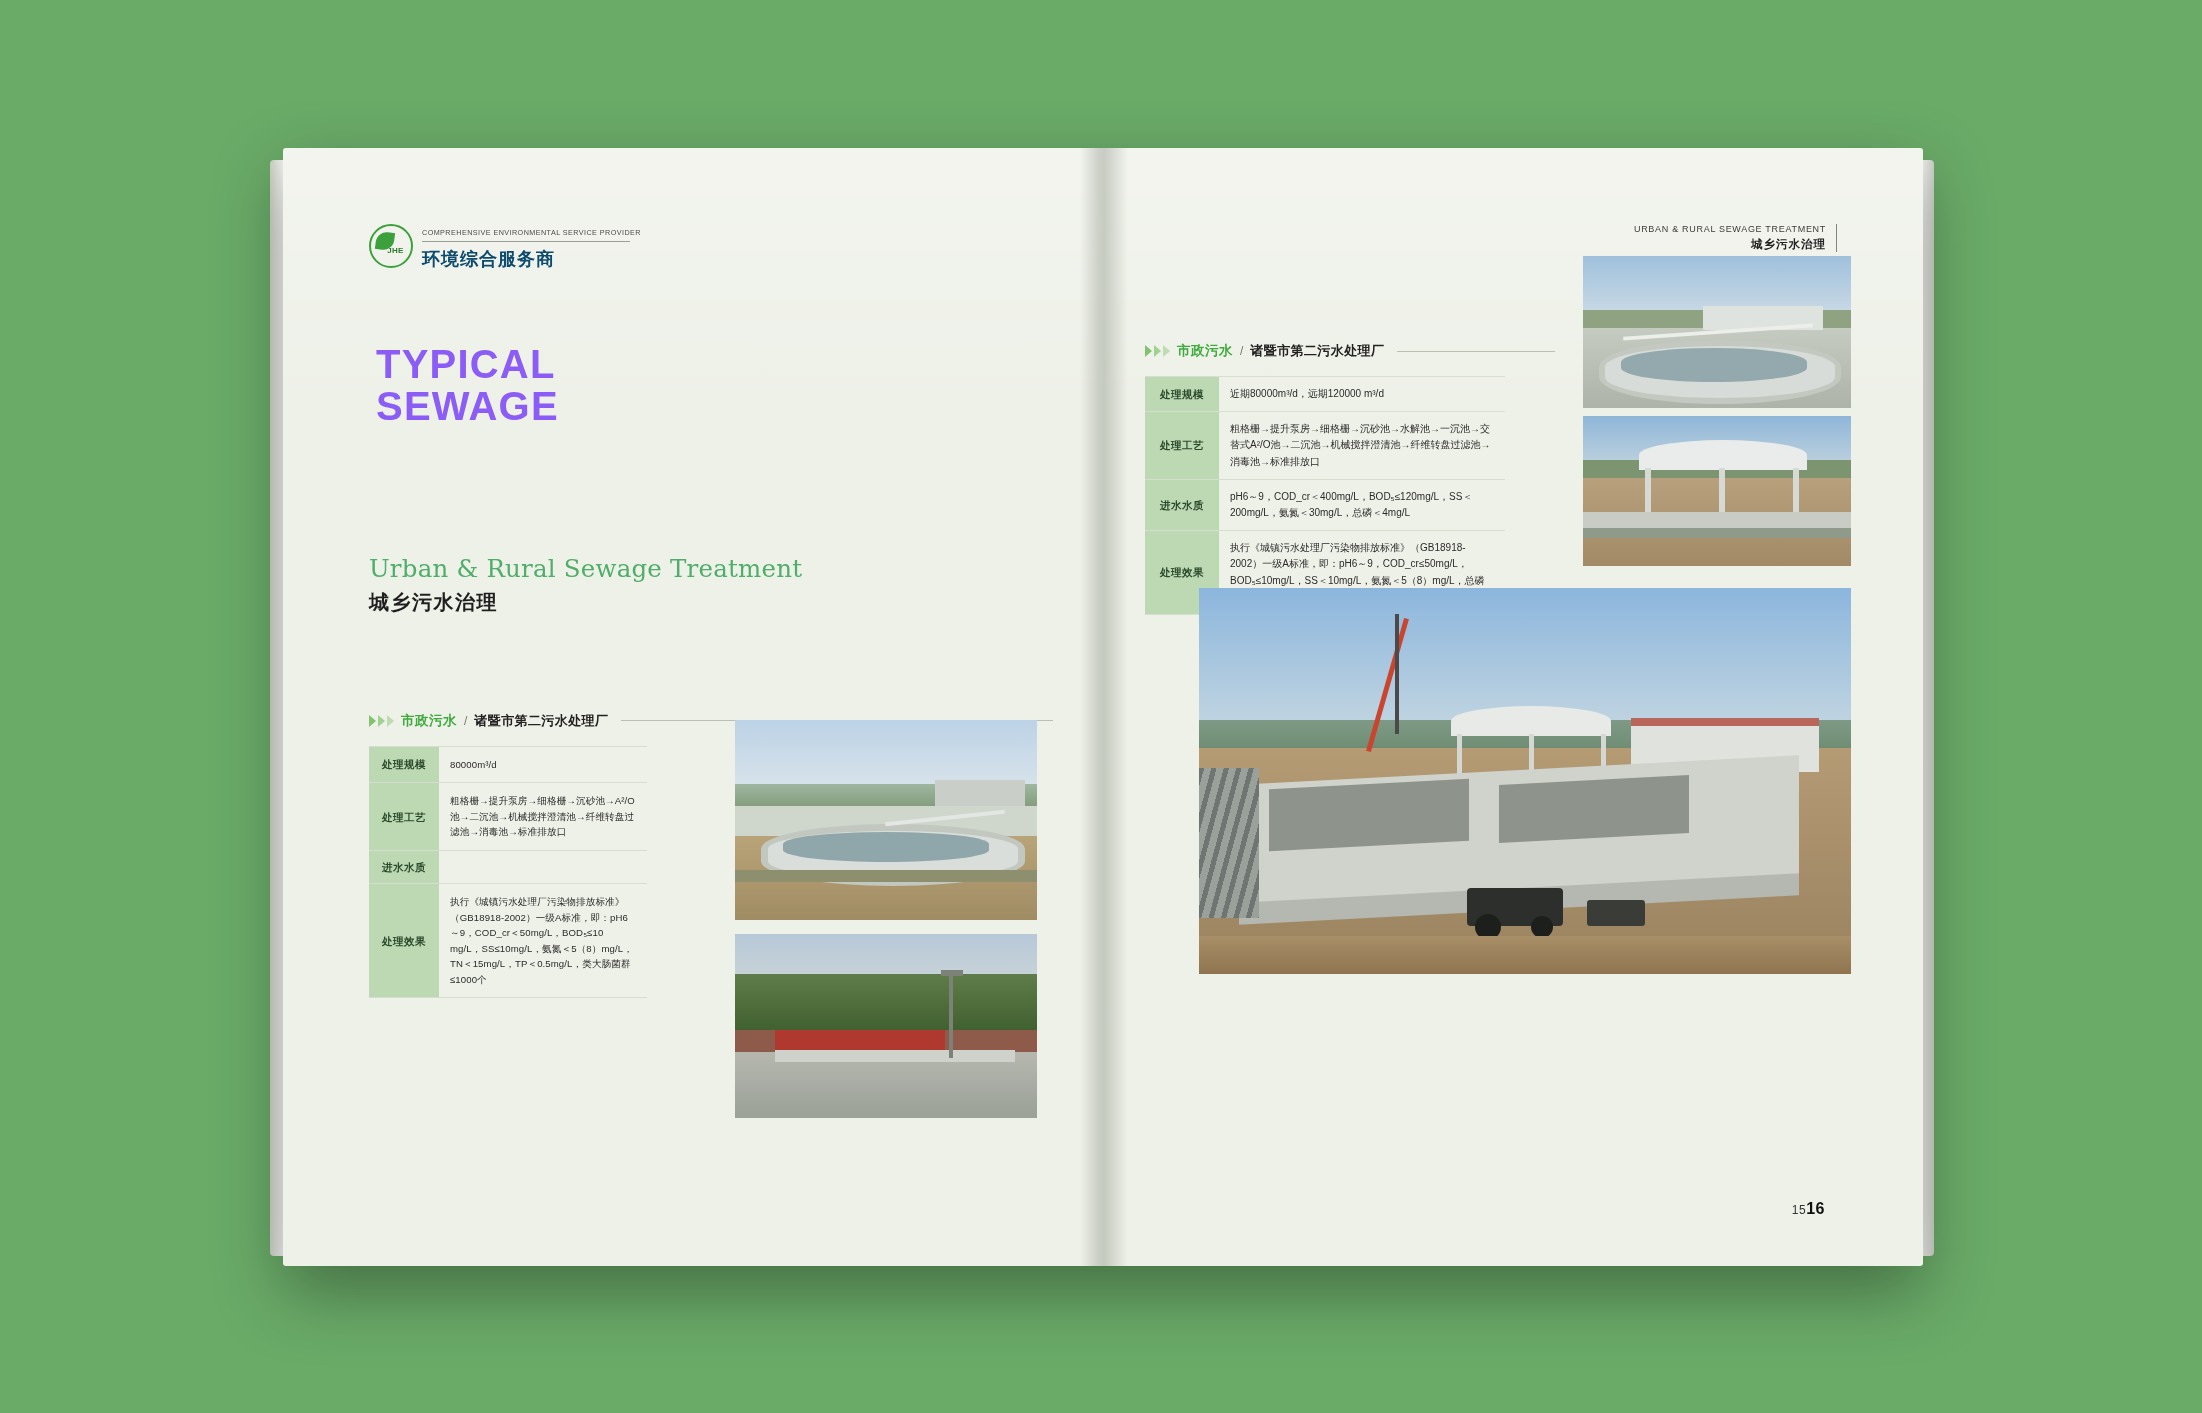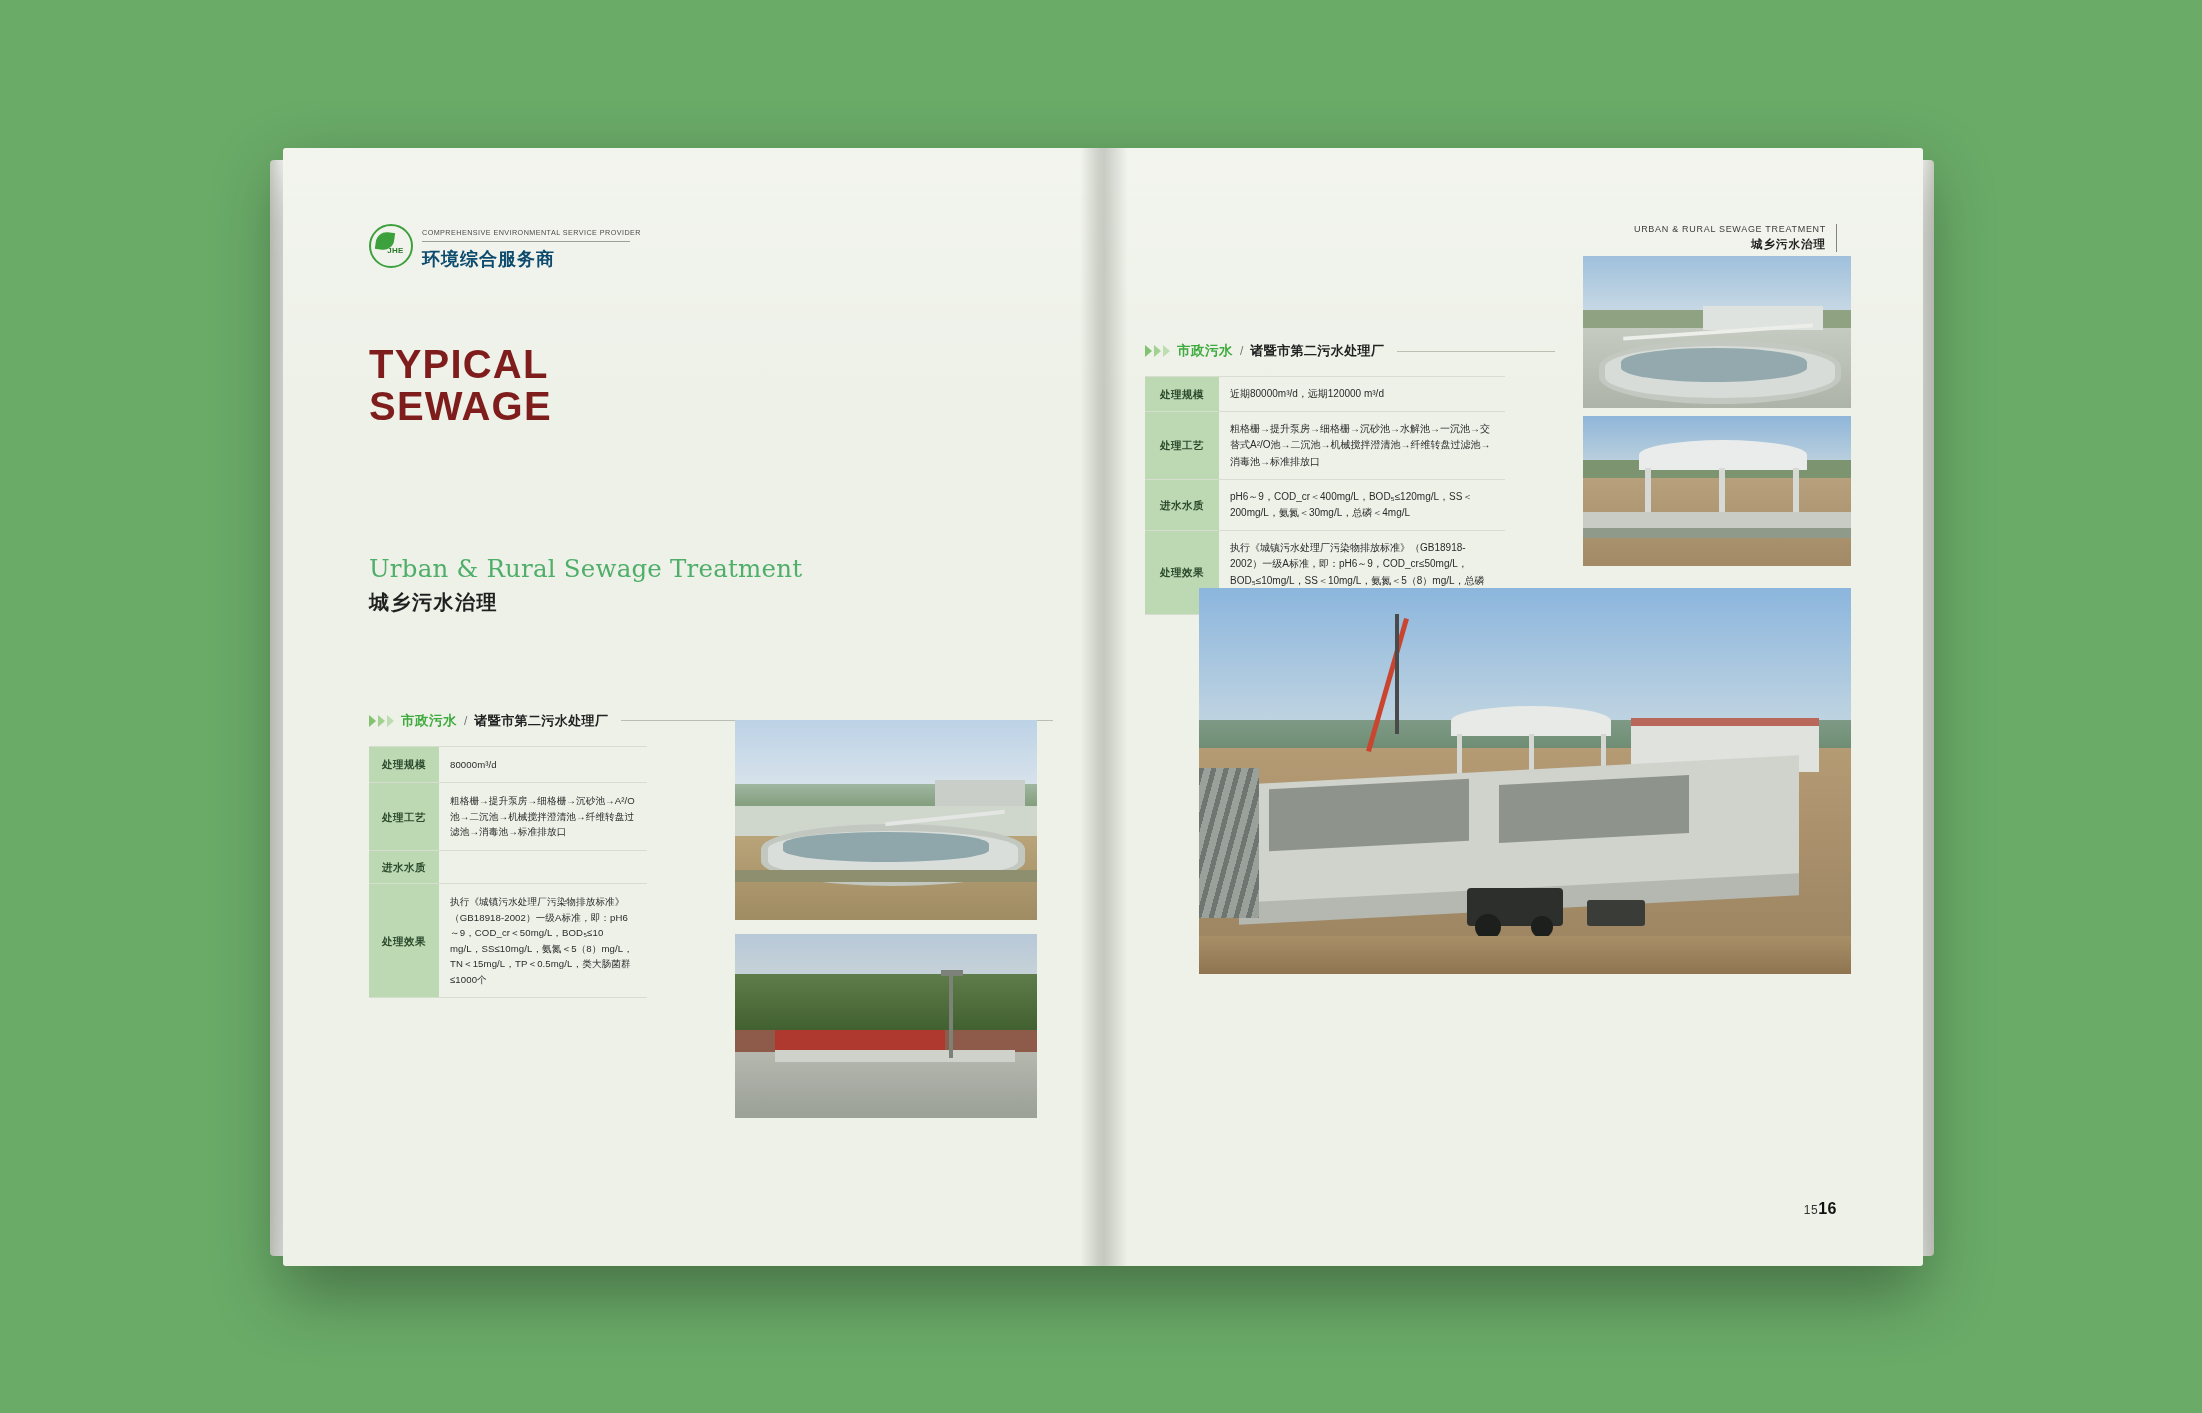--- a/index.html
+++ b/index.html
@@ -64,21 +64,21 @@
     position:relative;z-index:2;font-size:8px;font-weight:bold;color:#2b7a2b;
     letter-spacing:.3px;margin-left:9px;margin-top:8px;
   }
   .logo-txt{padding-top:4px;}
   .logo-en{font-size:7.2px;letter-spacing:.45px;color:#4b4b4b;white-space:nowrap;}
   .logo-rule{width:208px;height:1px;background:#9aa196;margin:4px 0 5px;}
   .logo-cn{font-size:18px;font-weight:bold;color:#0c4a6e;letter-spacing:1px;}
 
   .big-title{margin-top:72px;}
   .big-title .l1,.big-title .l2{
-    font-size:40px;font-weight:bold;color:#7f1d1d;letter-spacing:1.2px;line-height:1.06;
+    font-size:40px;font-weight:bold;color:#8b5cf6;letter-spacing:1.2px;line-height:1.06;margin-left:7px;
   }
   .big-title .cn{
     margin-top:8px;font-size:29px;font-weight:bold;color:#1f1f1f;letter-spacing:2px;
   }
 
   .sec-en{
     margin-top:126px;font-size:24.5px;color:#4fae69;letter-spacing:.2px;
     font-family:"DejaVu Serif", serif;
   }
   .sec-cn{margin-top:6px;font-size:20px;font-weight:bold;color:#1f1f1f;letter-spacing:1.5px;}
@@ -125,21 +125,21 @@
   .spec2 .row{display:flex;border-bottom:1px solid #d8ddd2;}
   .spec2 .row:first-child{border-top:1px solid #d8ddd2;}
   .spec2 .k{
     width:68px;flex:none;background:#bcd9b3;color:#2c4a2c;
     font-size:10.5px;font-weight:bold;letter-spacing:.5px;
     display:flex;align-items:center;justify-content:center;text-align:center;
     padding:9px 3px;line-height:1.35;
   }
   .spec2 .v{flex:1;padding:9px 11px;font-size:10px;color:#2b2b2b;line-height:1.62;}
 
-  .folio{position:absolute;right:0;bottom:8px;font-size:12px;color:#333;letter-spacing:.5px;}
+  .folio{position:absolute;right:12px;bottom:8px;font-size:12px;color:#333;letter-spacing:.5px;}
   .folio b{font-size:16px;color:#111;}
 
   
   .band{position:absolute;left:0;right:0;}
 </style>
 </head>
 <body>
 
 <div class="stage">
 

